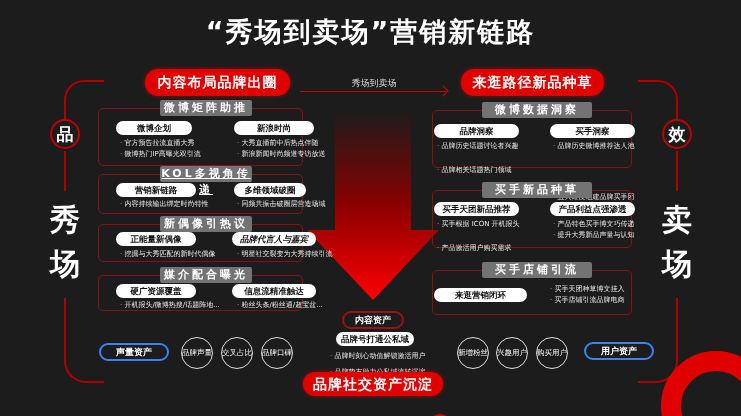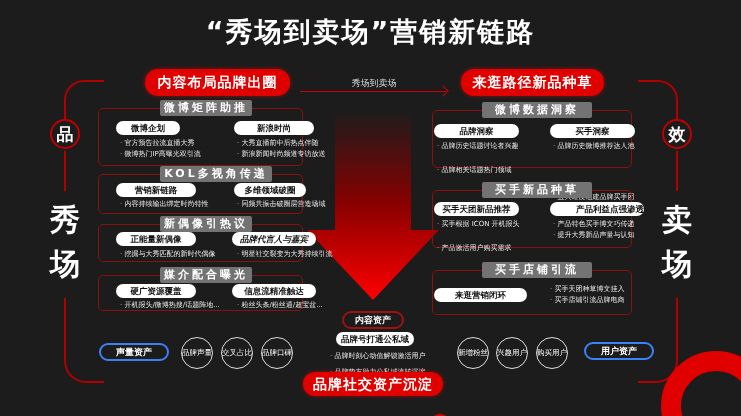--- a/index.html
+++ b/index.html
@@ -65,29 +65,29 @@
       <stop offset="0" stop-color="#1c1c1c"></stop>
       <stop offset="0.5" stop-color="#8a0000"></stop>
       <stop offset="1" stop-color="#ff0000"></stop>
     </linearGradient>
   </defs>
   <polygon points="30,0 106,0 106,120 134,120 68,190 2,120 30,120" fill="url(#ag)"></polygon>
 </svg>
 
 <div class="abs panel" style="left:98px;top:108px;width:205px;height:58px;"></div>
 <div class="abs sec-title" style="left:160px;top:100px;width:92px;">微博矩阵助推</div>
-<div class="abs wpill" style="left:116px;top:121px;width:64px;">微博企划</div>
+<div class="abs wpill" style="left:116px;top:121px;width:76px;">微博企划</div>
 <div class="abs wpill" style="left:234px;top:121px;width:80px;">新浪时尚</div>
 <div class="abs bul" style="left:120px;top:137px;">官方预告拉流直播大秀</div>
 <div class="abs bul" style="left:120px;top:148px;">微博热门IP高曝光双引流</div>
 <div class="abs bul" style="left:237px;top:137px;">大秀直播前中后热点伴随</div>
 <div class="abs bul" style="left:237px;top:148px;">新浪新闻时尚频道专访放送</div>
 
 <div class="abs panel" style="left:98px;top:174px;width:205px;height:40px;"></div>
-<div class="abs sec-title" style="left:160px;top:166px;width:112px;">KOL多视角传递</div>
+<div class="abs sec-title" style="left:160px;top:166px;width:92px;text-decoration:underline;">KOL多视角传递</div>
 <div class="abs wpill" style="left:116px;top:183px;width:80px;">营销新链路</div>
 <div class="abs wpill" style="left:234px;top:183px;width:72px;">多维领域破圈</div>
 <div class="abs bul" style="left:120px;top:198px;">内容持续输出绑定时尚特性</div>
 <div class="abs bul" style="left:237px;top:198px;">同频共振击破圈层营造场域</div>
 
 <div class="abs panel" style="left:98px;top:224px;width:205px;height:38px;"></div>
 <div class="abs sec-title" style="left:160px;top:216px;width:92px;">新偶像引热议</div>
 <div class="abs wpill" style="left:116px;top:232px;width:80px;">正能量新偶像</div>
 <div class="abs wpill" style="left:232px;top:232px;width:84px;font-style:italic;">品牌代言人与嘉宾</div>
 <div class="abs bul" style="left:120px;top:248px;">挖掘与大秀匹配的新时代偶像</div>
@@ -105,21 +105,21 @@
 <div class="abs wpill" style="left:434px;top:124px;width:85px;">品牌洞察</div>
 <div class="abs wpill" style="left:550px;top:124px;width:85px;">买手洞察</div>
 <div class="abs bul wrap" style="left:437px;top:140px;width:95px;">品牌历史话题讨论者兴趣</div>
 <div class="abs bul" style="left:437px;top:164px;">品牌相关话题热门领域</div>
 <div class="abs bul" style="left:553px;top:140px;">品牌历史微博推荐达人池</div>
 <div class="abs bul" style="left:553px;top:151px;margin-top:40px;">五大维度组建品牌买手团</div>
 
 <div class="abs panel" style="left:432px;top:190px;width:200px;height:58px;"></div>
 <div class="abs sec-title" style="left:482px;top:182px;width:110px;">买手新品种草</div>
 <div class="abs wpill" style="left:434px;top:202px;width:85px;">买手天团新品推荐</div>
-<div class="abs wpill" style="left:550px;top:202px;width:94px;text-align:right;">产品利益点强渗透</div>
+<div class="abs wpill" style="left:550px;top:202px;width:85px;">产品利益点强渗透</div>
 <div class="abs bul wrap" style="left:437px;top:218px;width:95px;">买手根据 ICON 开机报头</div>
 <div class="abs bul wrap" style="left:437px;top:242px;width:95px;">产品激活用户购买需求</div>
 <div class="abs bul" style="left:553px;top:218px;">产品特色买手博文巧传递</div>
 <div class="abs bul" style="left:553px;top:229px;">提升大秀新品声量与认知</div>
 
 <div class="abs panel" style="left:432px;top:270px;width:200px;height:45px;"></div>
 <div class="abs sec-title" style="left:482px;top:262px;width:110px;">买手店铺引流</div>
 <div class="abs wpill" style="left:434px;top:288px;width:93px;">来逛营销闭环</div>
 <div class="abs bul" style="left:550px;top:283px;">买手天团种草博文挂入</div>
 <div class="abs bul" style="left:550px;top:294px;">买手店铺引流品牌电商</div>

